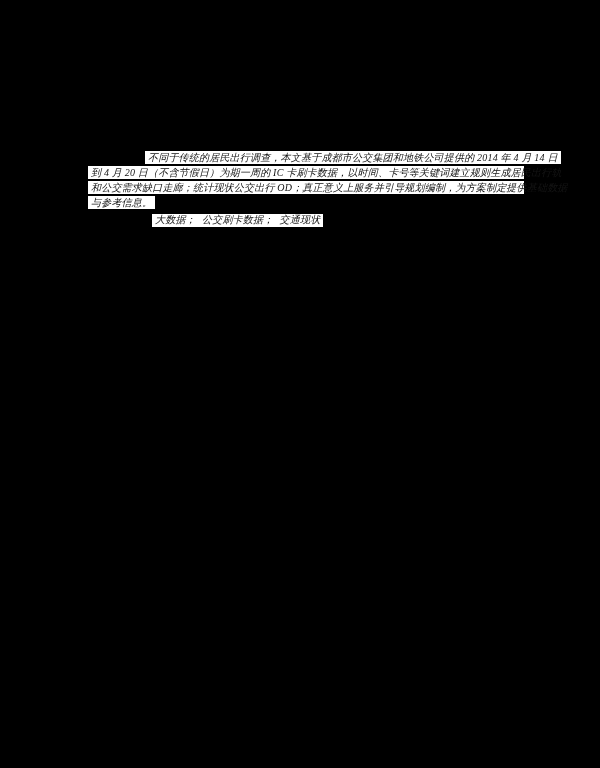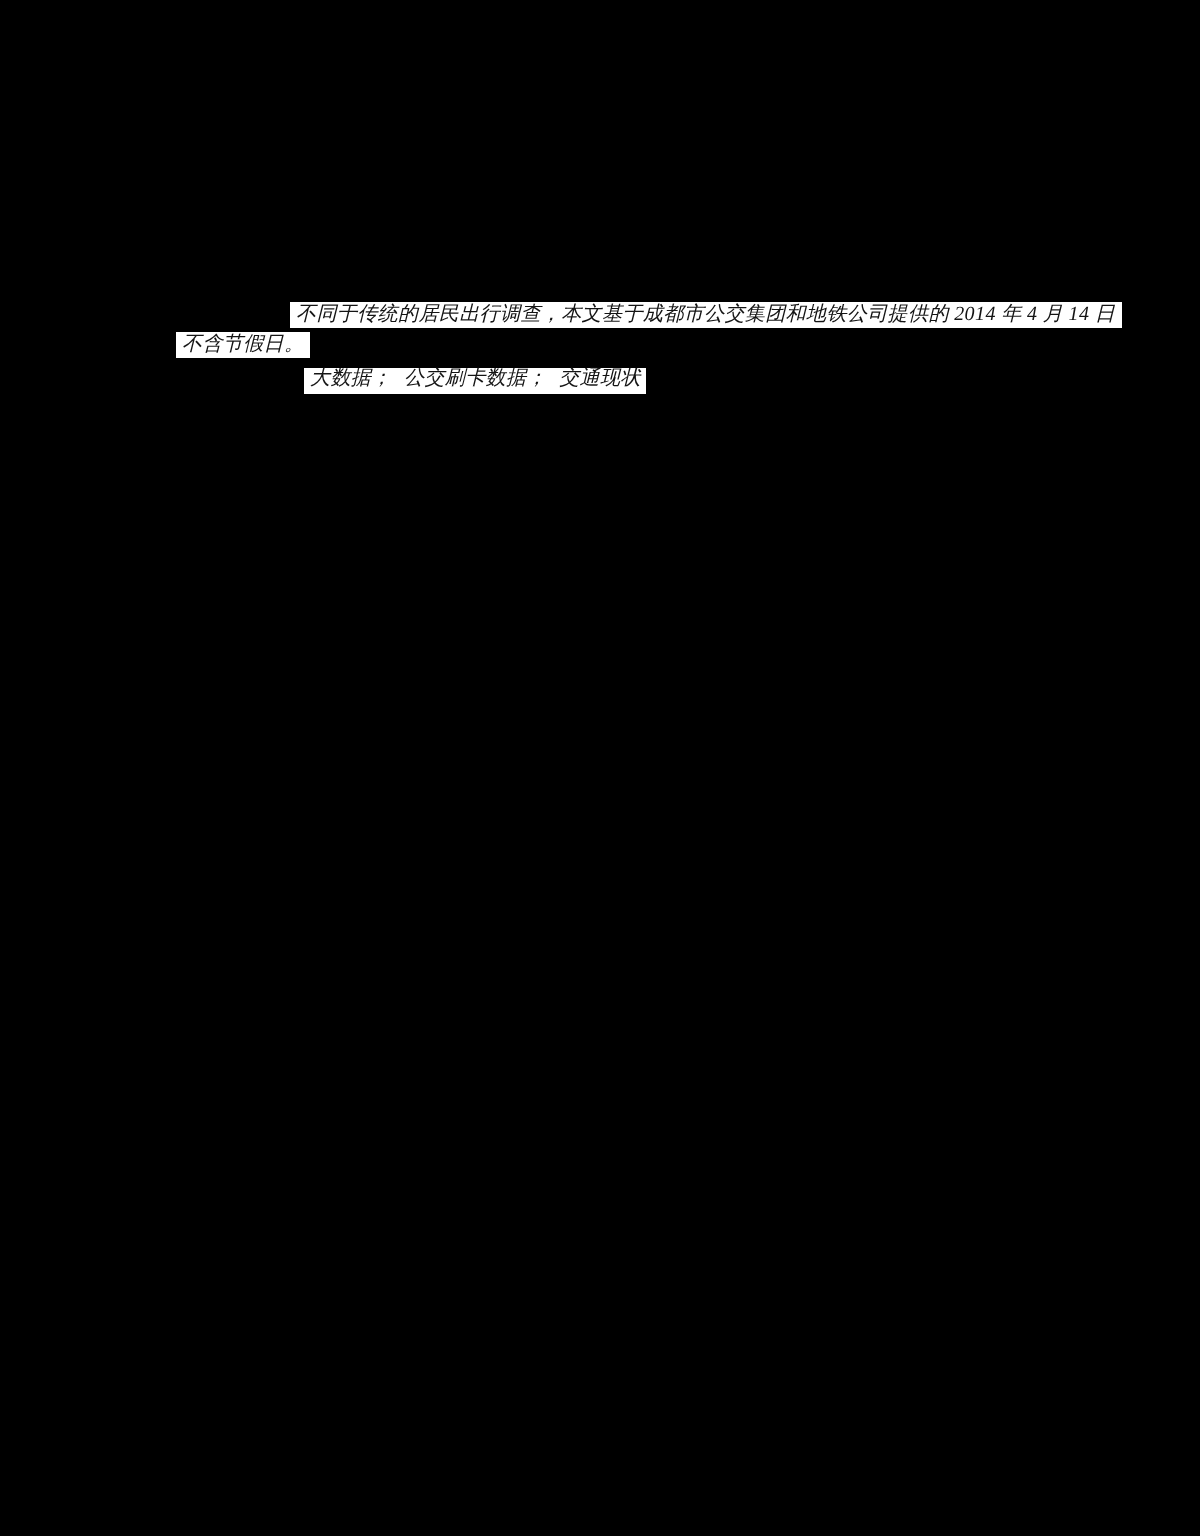--- a/index.html
+++ b/index.html
@@ -42,16 +42,18 @@
     margin-top: 5px;
     font-family: Liberation Mono, monospace;
   }
 </style>
 </head>
 <body>
 
 <div class="screen">
   <div class="abstract-block">
     <span class="t-line first">不同于传统的居民出行调查，本文基于成都市公交集团和地铁公司提供的 2014 年 4 月 14 日</span>
-    <span class="t-line">不含节假日。</span>
+    <span class="t-line">到 4 月 20 日（不含节假日）为期一周的 IC 卡刷卡数据，以时间、卡号等关键词建立规则生成居民出行轨</span>
+    <span class="t-line">和公交需求缺口走廊；统计现状公交出行 OD；真正意义上服务并引导规划编制，为方案制定提供基础数据</span>
+    <span class="t-line">与参考信息。</span>
     <span class="t-line keywords">大数据； 公交刷卡数据； 交通现状</span>
   </div>
 </div>
 
 </body></html>

